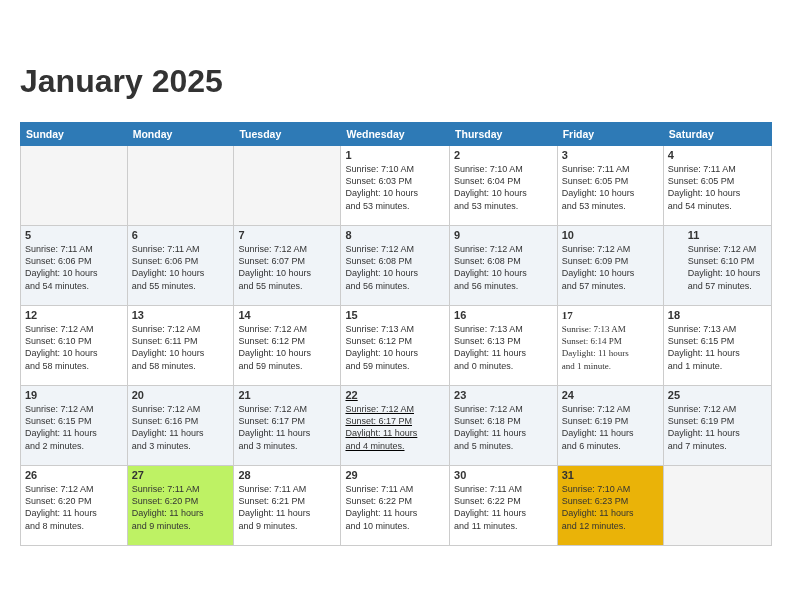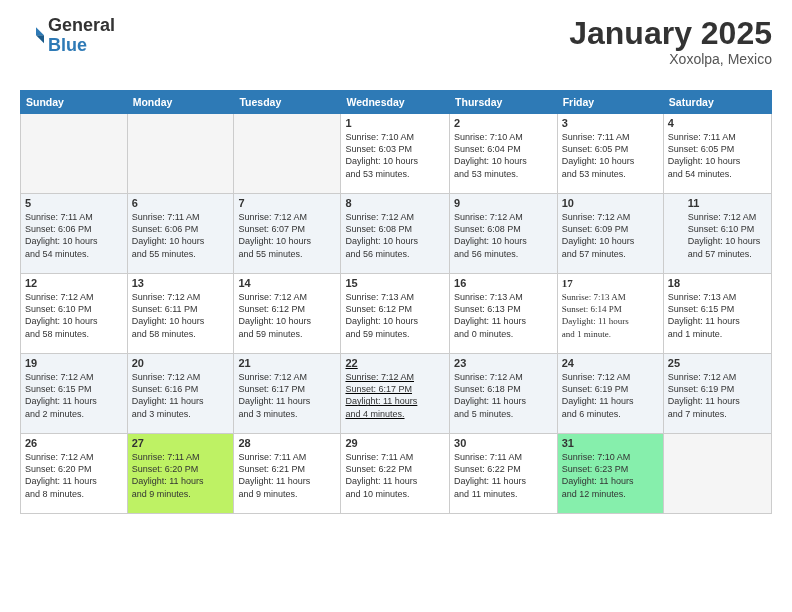--- a/index.html
+++ b/index.html
@@ -38,20 +38,21 @@
       height: 24px;
     }
     .title-block {
       text-align: right;
     }
     .calendar-title {
       font-size: 32px;
       font-weight: bold;
       color: #333;
       line-height: 1.1;
+      margin-top: 48px;
     }
     .calendar-subtitle {
       font-size: 14px;
       color: #555;
     }
     .calendar {
       width: 100%;
       border-collapse: collapse;
       font-size: 9.5px;
       margin-top: 23px;
@@ -89,33 +90,22 @@
     }
     tr:nth-child(even) td:not(.empty) {
       background: #fff;
     }
   </style>
 </head>
 <body>
 
 <div class="page">
   <div class="header">
-    <div class="logo">
-      <svg class="logo-icon" viewBox="0 0 30 30">
-        <polygon points="20,4 30,14 20,14" fill="#2e7ab6"></polygon>
-        <polygon points="20,14 30,14 30,24" fill="#1a5a8a"></polygon>
-      </svg>
-      <div class="logo-text">
-        <span class="logo-general">General</span><br>
-        <span class="logo-blue">Blue</span>
-      </div>
-    </div>
     <div class="title-block">
       <div class="calendar-title">January 2025</div>
-      <div class="calendar-subtitle">Xoxolpa, Mexico</div>
     </div>
   </div>
 
   <table class="calendar">
     <thead>
       <tr>
         <th>Sunday</th>
         <th>Monday</th>
         <th>Tuesday</th>
         <th>Wednesday</th>
@@ -340,21 +330,21 @@
 Daylight: 11 hours
 and 10 minutes.</div>
           </td>
           <td style="background: rgb(255, 255, 255);">
             <div class="day-number">30</div>
             <div class="day-info" style="white-space: pre-line;">Sunrise: 7:11 AM
 Sunset: 6:22 PM
 Daylight: 11 hours
 and 11 minutes.</div>
           </td>
-          <td style="background: #86efac;">
+          <td style="background: #eab308;">
             <div class="day-number">31</div>
             <div class="day-info" style="white-space: pre-line;">Sunrise: 7:10 AM
 Sunset: 6:23 PM
 Daylight: 11 hours
 and 12 minutes.</div>
           </td>
           <td class="empty" style="background: rgb(245, 245, 245);"></td>
         </tr>
       </tbody>
   </table>

